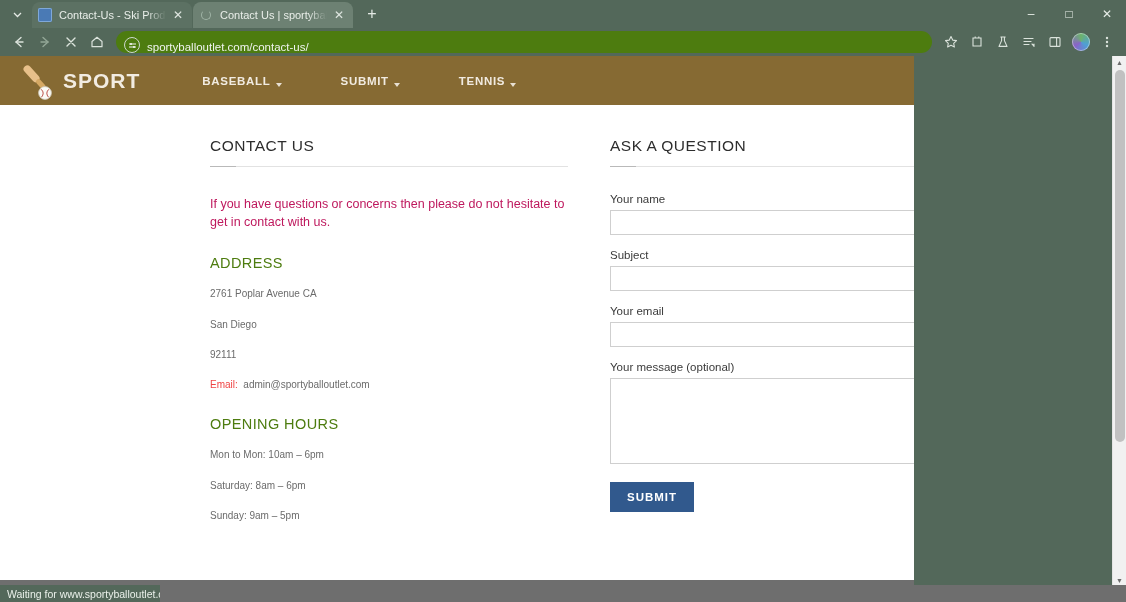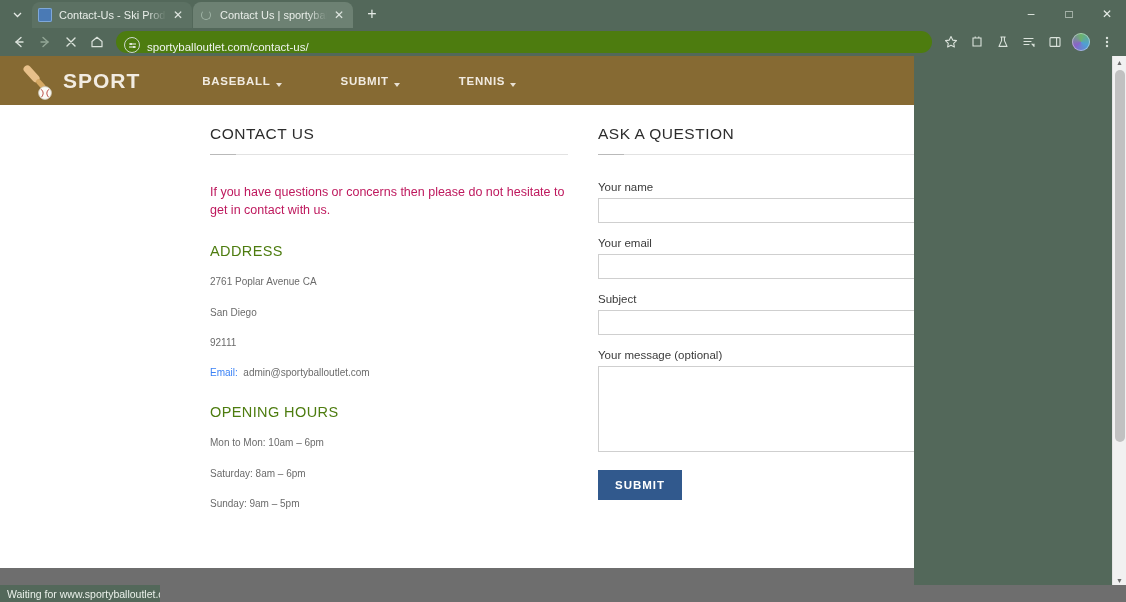--- a/index.html
+++ b/index.html
@@ -144,24 +144,24 @@
     display: flex; align-items: center;
   }
   .hicon {
     width: 28px; height: 28px; margin-left: 12px;
     display: flex; align-items: center; justify-content: center;
     color: #f4eee4;
   }
 
   
   .content {
-    display: flex; padding: 20px 0 0 0; background: #fff;
+    display: flex; padding: 32px 0 0 0; background: #fff;
   }
   .col-left { width: 358px; margin-left: 210px; }
-  .col-right { width: 336px; margin-left: 30px; }
+  .col-right { width: 336px; margin-left: 42px; }
 
   .sec-title {
     font-size: 15.5px; color: #2d2d2d; letter-spacing: .5px;
     font-weight: normal; margin: 0 0 11px 0;
   }
   .sec-rule {
     height: 1px; background: #e2e2e2; margin-bottom: 0;
   }
   .sec-rule.short-left { position: relative; }
   .sec-rule.short-left::after {
@@ -172,21 +172,21 @@
     font-size: 12.5px; color: #be185d; line-height: 1.45;
     margin: 28px 0 0 0;
   }
   .sub-title {
     font-size: 14.5px; color: #4d7c0f; letter-spacing: .4px;
     margin: 24px 0 9px 0; font-weight: normal;
   }
   .info-line {
     font-size: 10px; color: #6b6b6b; line-height: 1.43; margin-top: 16px;
   }
-  .email-label { color: #3b82f6; }
+  .email-label { color: #ef4444; }
 
   .field-label {
     font-size: 11.5px; color: #3a3a3a; margin-bottom: 5px; display: block;
   }
   .field-group { margin-bottom: 14px; }
   .text-input {
     width: 336px; height: 25px;
     border: 1px solid #cfcfcf; background: #fff;
     font-family: "Liberation Sans", sans-serif; font-size: 12px;
     color: #333; padding: 0 7px; outline: none; display: block;
@@ -448,26 +448,26 @@
           <h1 class="sec-title">ASK A QUESTION</h1>
           <div class="sec-rule short-left"></div>
 
           <form style="margin-top:26px;">
             <div class="field-group">
               <label class="field-label">Your name</label>
               <input class="text-input" type="text" placeholder="" style="">
             </div>
 
             <div class="field-group">
-              <label class="field-label">Your email</label>
+              <label class="field-label">Subject</label>
               <input class="text-input" type="text" placeholder="" style="">
             </div>
 
             <div class="field-group">
-              <label class="field-label">Subject</label>
+              <label class="field-label">Your email</label>
               <input class="text-input" type="text" placeholder="" style="">
             </div>
 
             <div class="field-group">
               <label class="field-label">Your message (optional)</label>
               <div class="ta-wrap">
                 <textarea class="text-area" placeholder="" style=""></textarea>
                 <span class="ta-grip">
                   <i style="top:7px;width:8px;"></i>
                   <i style="top:4px;width:5px;"></i>

